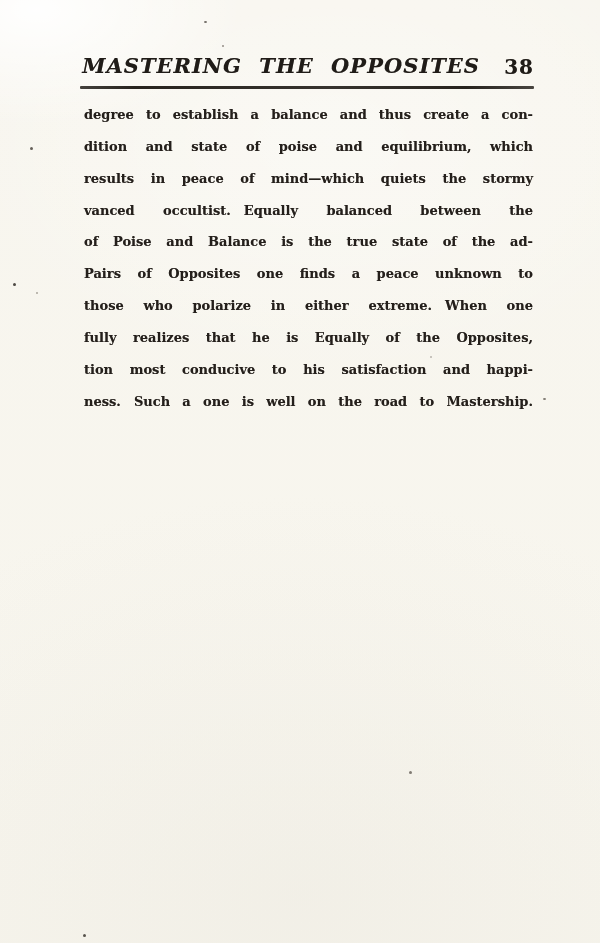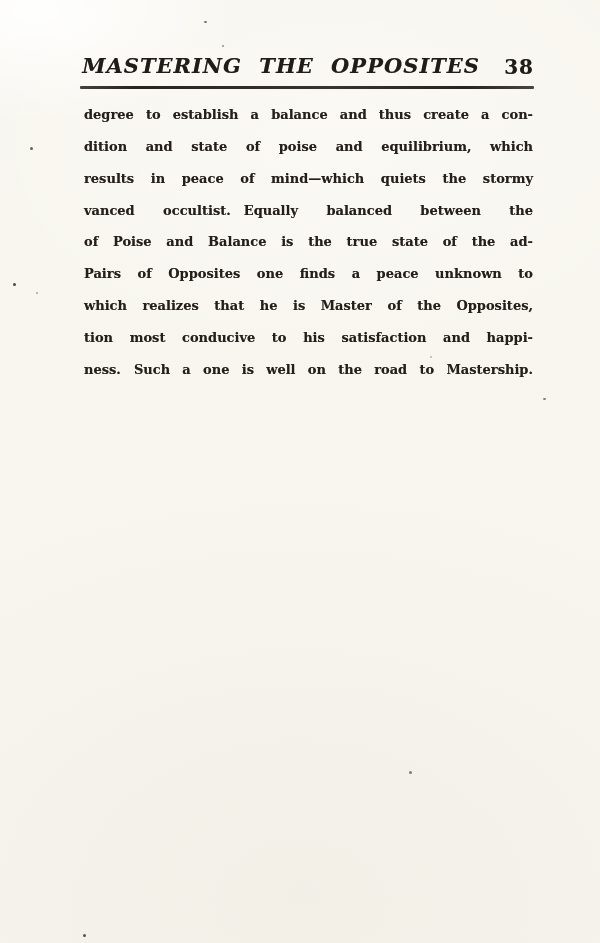--- a/index.html
+++ b/index.html
@@ -91,21 +91,22 @@
 
   <div class="head-rule"></div>
 
   <div class="body-text">
     <div class="tl">degree to establish a balance and thus create a con-</div>
     <div class="tl">dition and state of poise and equilibrium, which</div>
     <div class="tl">results in peace of mind—which quiets the stormy</div>
     <div class="tl">vanced occultist. Equally balanced between the</div>
     <div class="tl">of Poise and Balance is the true state of the ad-</div>
     <div class="tl">Pairs of Opposites one finds a peace unknown to</div>
-    <div class="tl">which realizes that he is Master of the Opposites,</div>
+    <div class="tl">those who polarize in either extreme. When one</div>
+    <div class="tl">fully realizes that he is Equally of the Opposites,</div>
     <div class="tl">tion most conducive to his satisfaction and happi-</div>
     <div class="tl">ness. Such a one is well on the road to Mastership.</div>
   </div>
 
   <div class="speck sp1"></div>
   <div class="speck sp2"></div>
   <div class="speck sp3"></div>
   <div class="speck sp4"></div>
   <div class="speck sp5"></div>
   <div class="speck sp6"></div>

